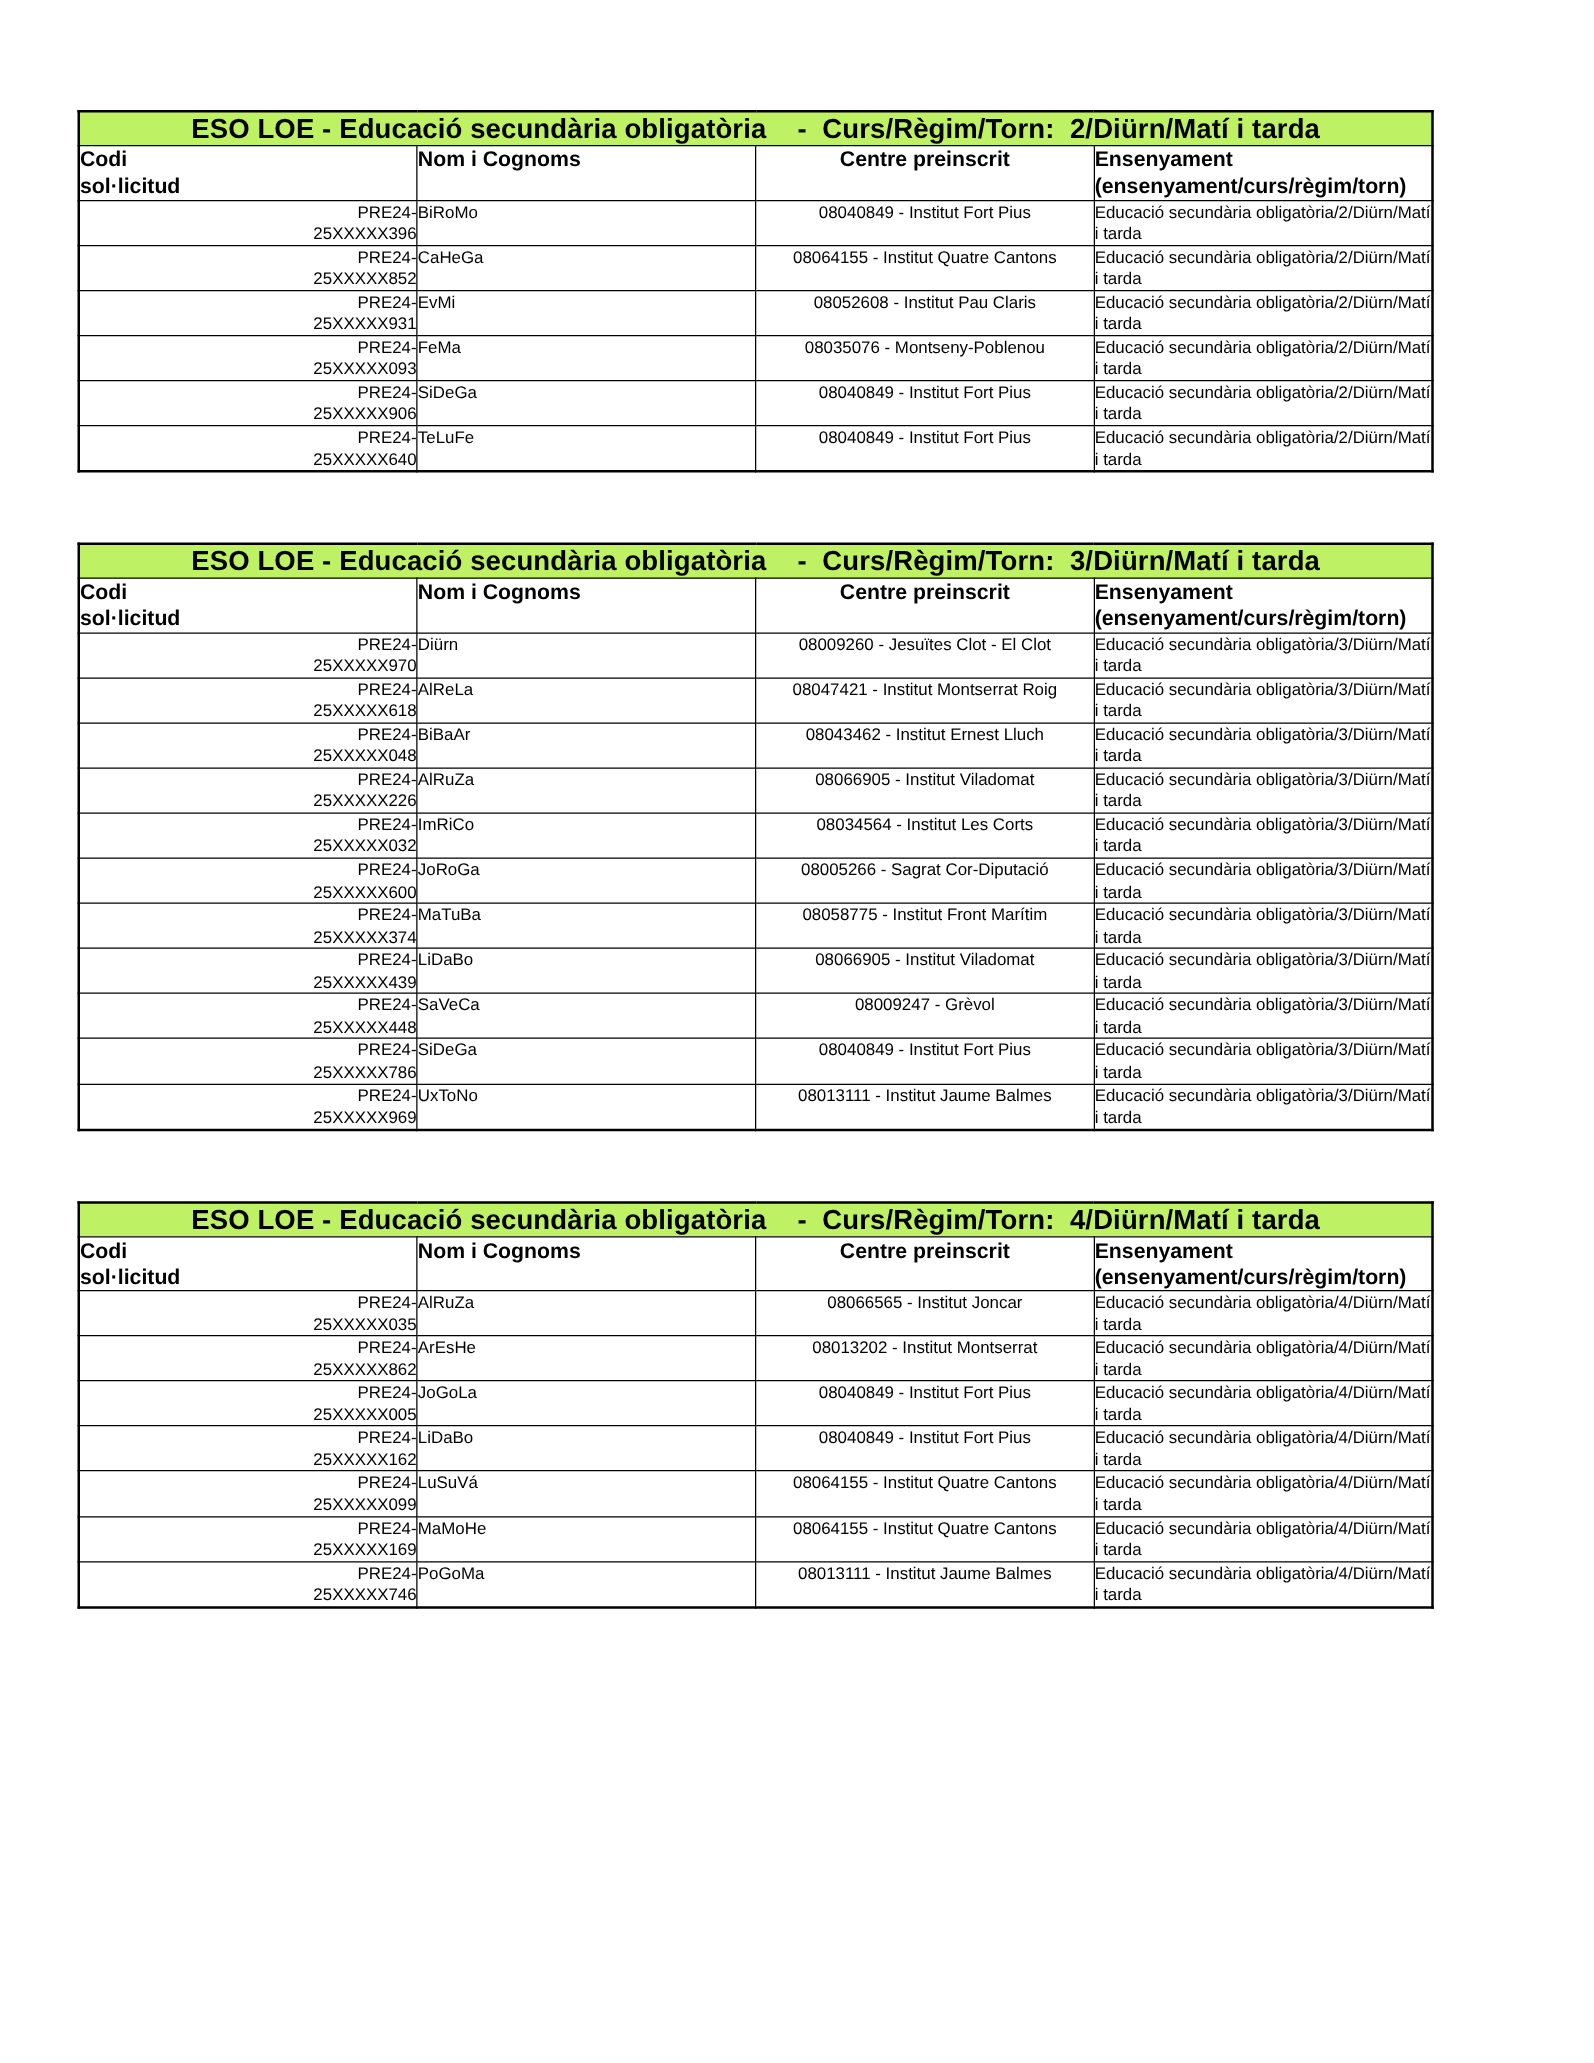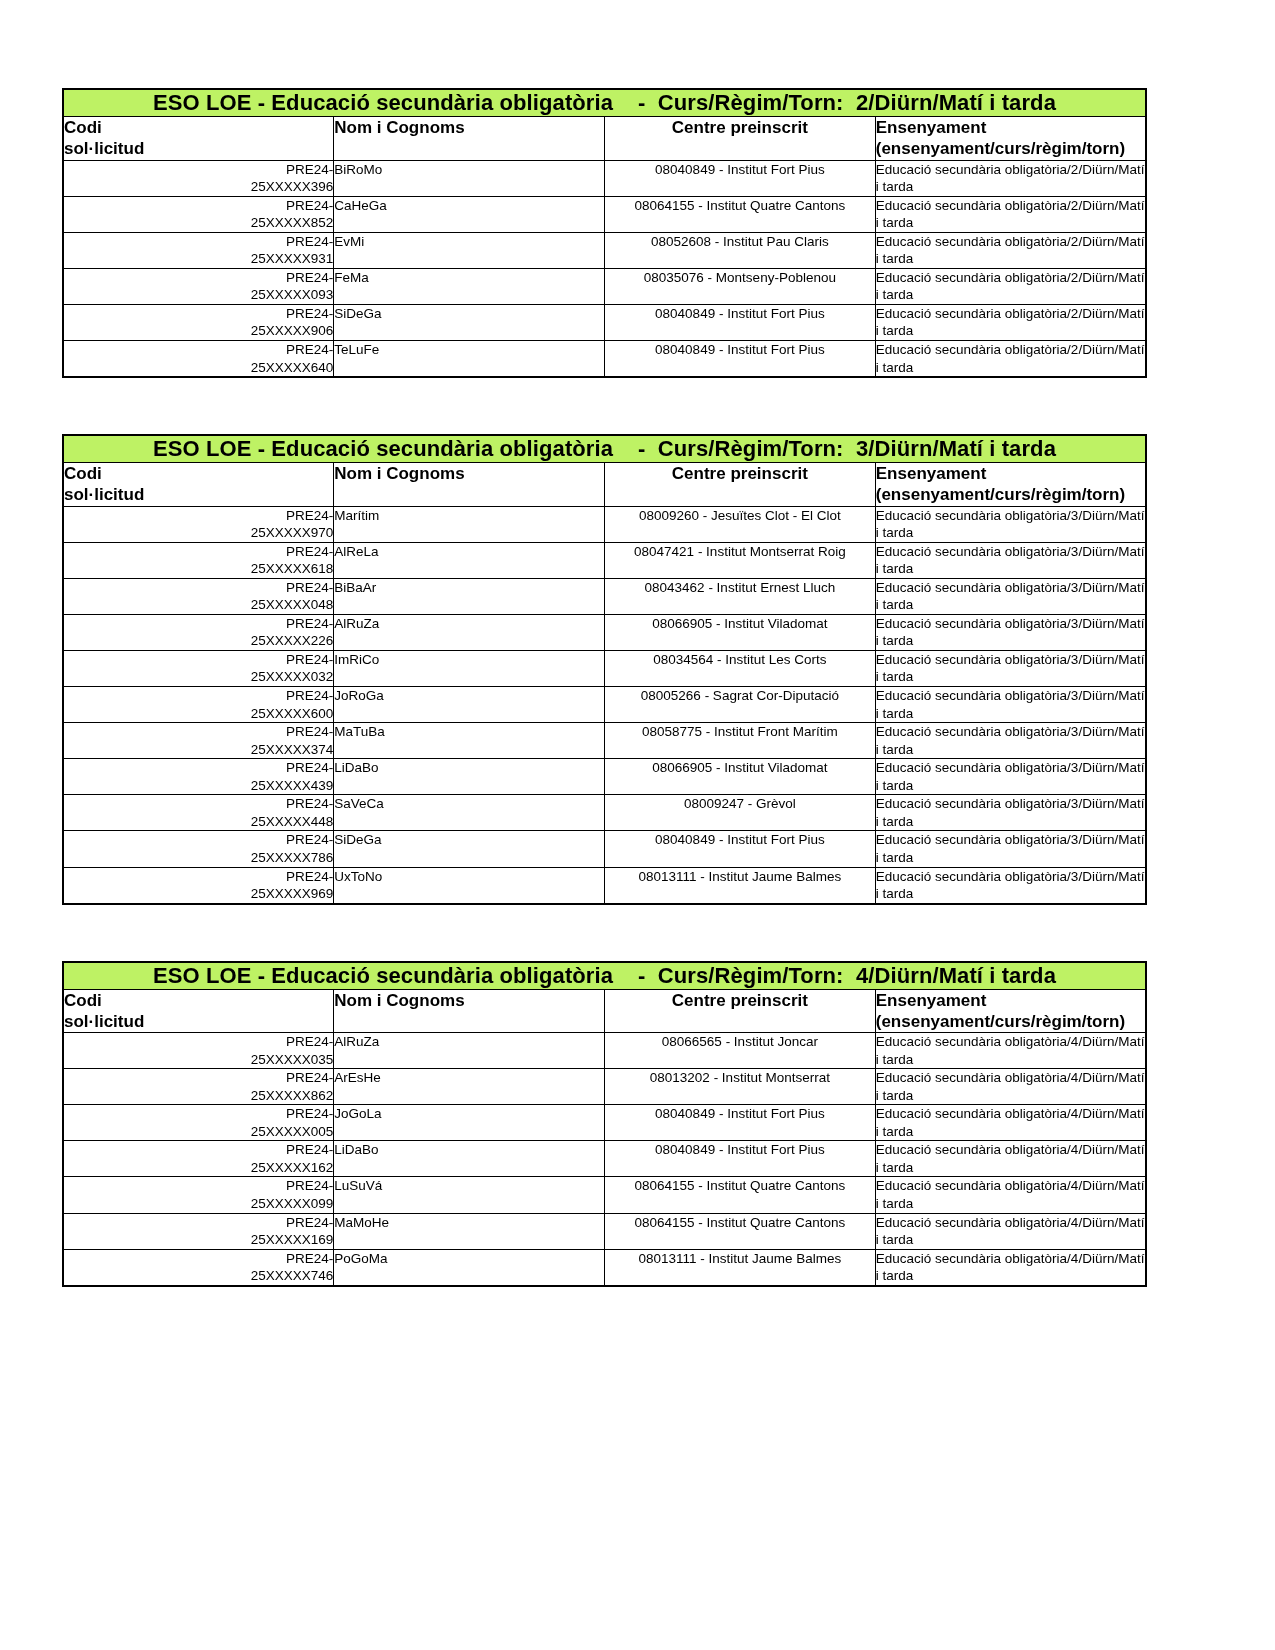--- a/index.html
+++ b/index.html
@@ -185,21 +185,21 @@
               <td class="head-ense c-ense">
                 <span class="codi-line1">Ensenyament</span>
                 <span class="codi-line2">(ensenyament/curs/règim/torn)</span>
               </td>
             </tr>
             <tr class="data-row">
               <td class="c-codi">
                 <span class="codi-line1">PRE24-</span>
                 <span class="codi-line2">25XXXXX970</span>
               </td>
-              <td class="c-nom">Marítim</td>
+              <td class="c-nom">Diürn</td>
               <td class="c-centre">08009260 - Jesuïtes Clot - El Clot</td>
               <td class="c-ense">Educació secundària obligatòria/3/Diürn/Matí i tarda</td>
             </tr>
             <tr class="data-row">
               <td class="c-codi">
                 <span class="codi-line1">PRE24-</span>
                 <span class="codi-line2">25XXXXX618</span>
               </td>
               <td class="c-nom">AlReLa</td>
               <td class="c-centre">08047421 - Institut Montserrat Roig</td>

